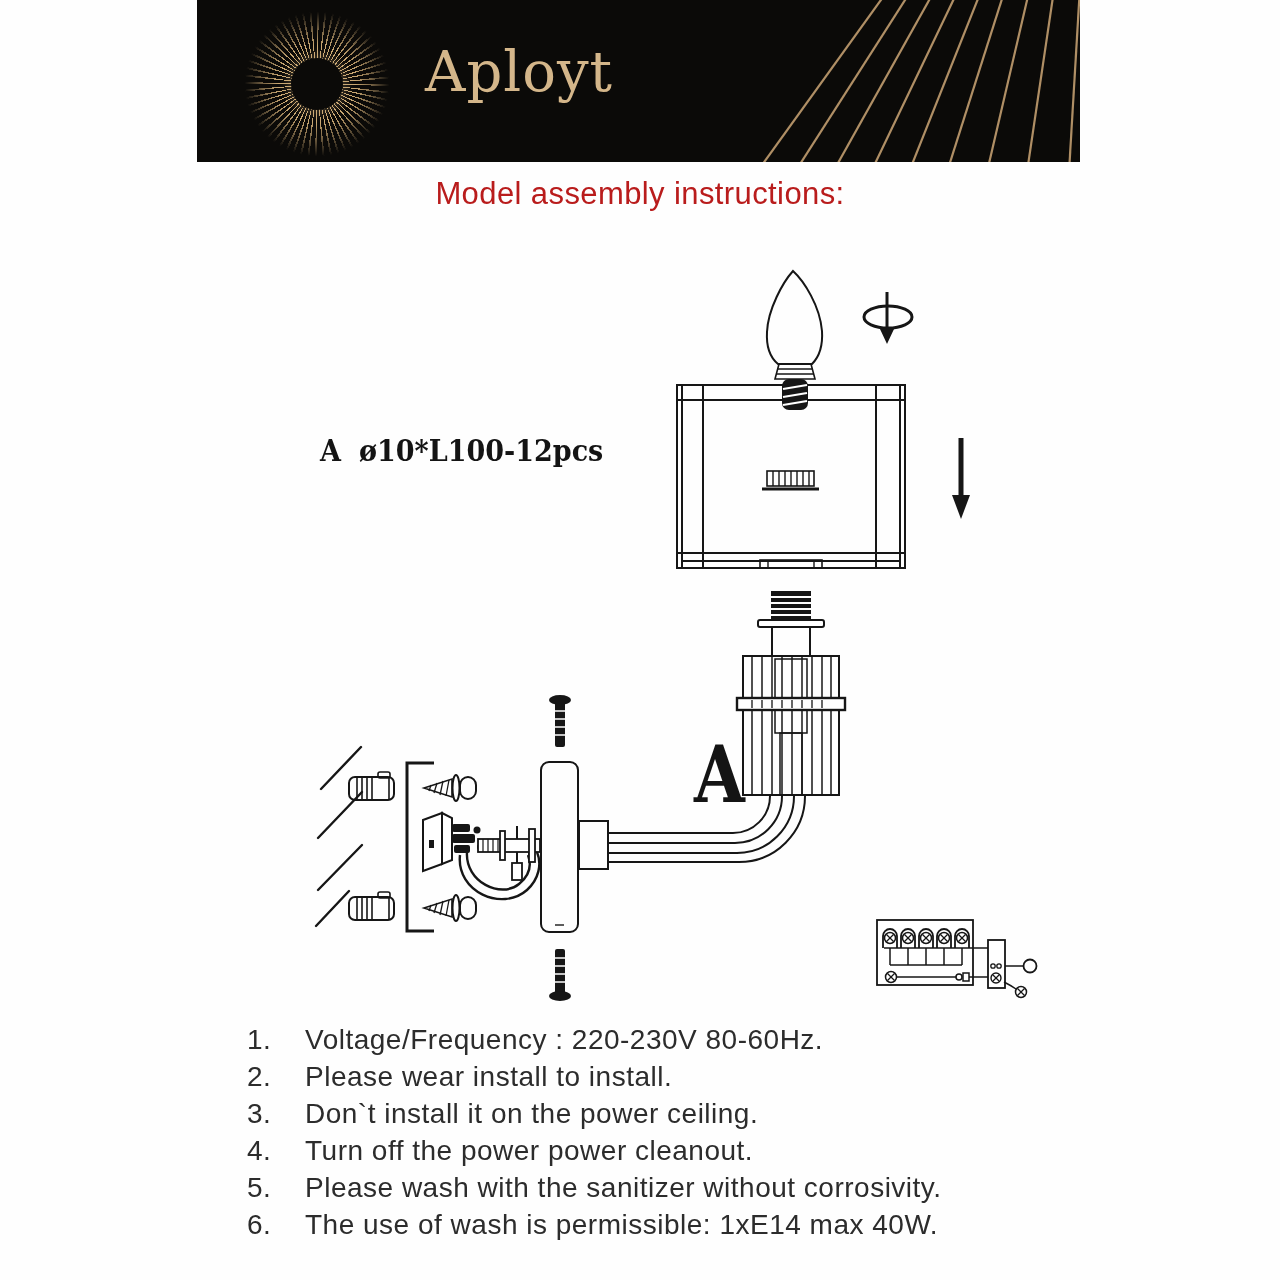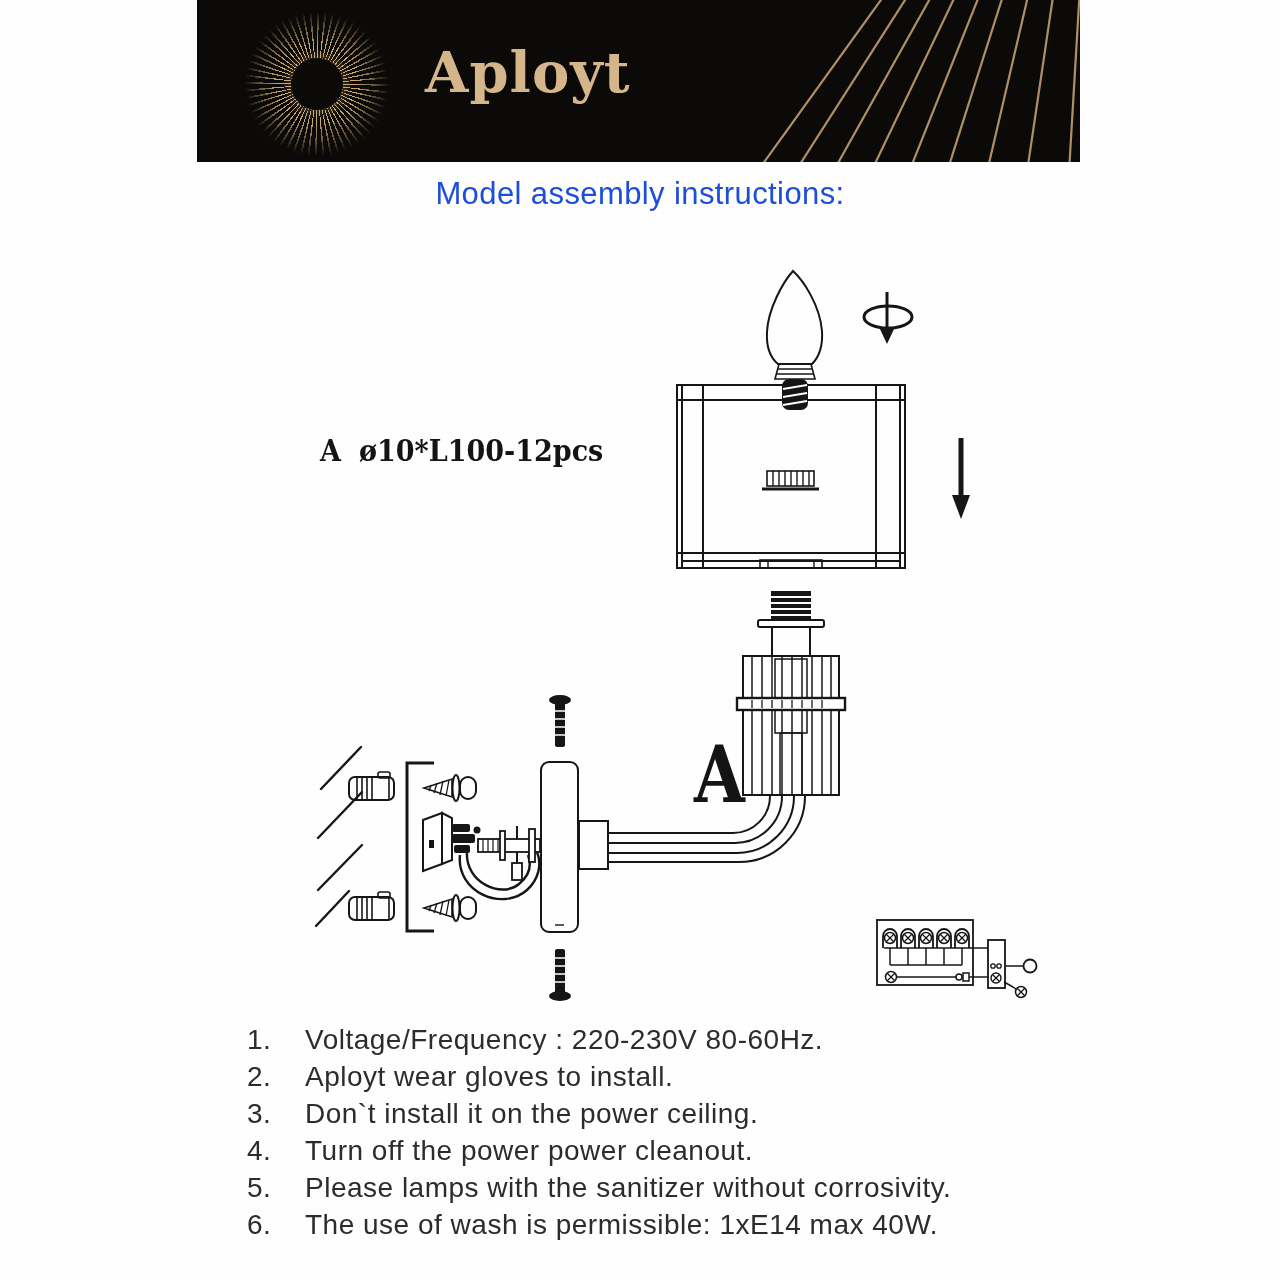--- a/index.html
+++ b/index.html
@@ -19,28 +19,28 @@
     background:
       radial-gradient(circle at 50% 50%, rgba(11,10,8,0) 0 34%, rgba(11,10,8,.45) 48%, #0b0a08 64%),
       repeating-conic-gradient(from 0deg, #caa873 0deg 1.6deg, #0b0a08 1.6deg 6deg);
   }
   .starburst::after {
     content:""; position:absolute; inset:54px; border-radius:50%; background:#0b0a08;
     box-shadow:0 0 10px 4px rgba(210,178,133,.25);
   }
   .brand {
     position:absolute; left:228px; top:44px; line-height:1;
-    font-family:"DejaVu Serif", serif; font-weight:700;
+    font-family:"DejaVu Serif", serif; font-weight:400;
     font-size:56px; letter-spacing:1px; color:#d4b68a;
   }
   .rays { position:absolute; inset:0; }
   
   .doc-title {
     position:absolute; left:0; top:174px; width:100%; text-align:center;
-    color:#1d4ed8; font-size:31px; letter-spacing:.4px; line-height:40px;
+    color:#b91c1c; font-size:31px; letter-spacing:.4px; line-height:40px;
   }
   
   .hw-label {
     position:absolute; left:320px; top:433px; display:flex; gap:20px;
     font-family:"DejaVu Serif", serif; font-weight:bold; font-size:30px; color:#141414;
     transform:scaleX(.9); transform-origin:0 0; white-space:nowrap;
   }
   .callout-a {
     position:absolute; left:694px; top:736px; line-height:1;
     font-family:"DejaVu Serif", serif; font-weight:bold; font-size:78px; color:#141414;
@@ -340,33 +340,33 @@
 
   <div class="callout-a">A</div>
 
   <div class="instructions">
     <div class="ins-row">
       <span class="ins-num">1.</span>
       <span class="ins-text">Voltage/Frequency : 220-230V 80-60Hz.</span>
     </div>
     <div class="ins-row">
       <span class="ins-num">2.</span>
-      <span class="ins-text">Aployt wear gloves to install.</span>
+      <span class="ins-text">Please wear install to install.</span>
     </div>
     <div class="ins-row">
       <span class="ins-num">3.</span>
       <span class="ins-text">Don`t install it on the power ceiling.</span>
     </div>
     <div class="ins-row">
       <span class="ins-num">4.</span>
       <span class="ins-text">Turn off the power power cleanout.</span>
     </div>
     <div class="ins-row">
       <span class="ins-num">5.</span>
-      <span class="ins-text">Please lamps with the sanitizer without corrosivity.</span>
+      <span class="ins-text">Please wash with the sanitizer without corrosivity.</span>
     </div>
     <div class="ins-row">
       <span class="ins-num">6.</span>
       <span class="ins-text">The use of wash is permissible: 1xE14 max 40W.</span>
     </div>
   </div>
 
 </div>
 
 </body></html>

